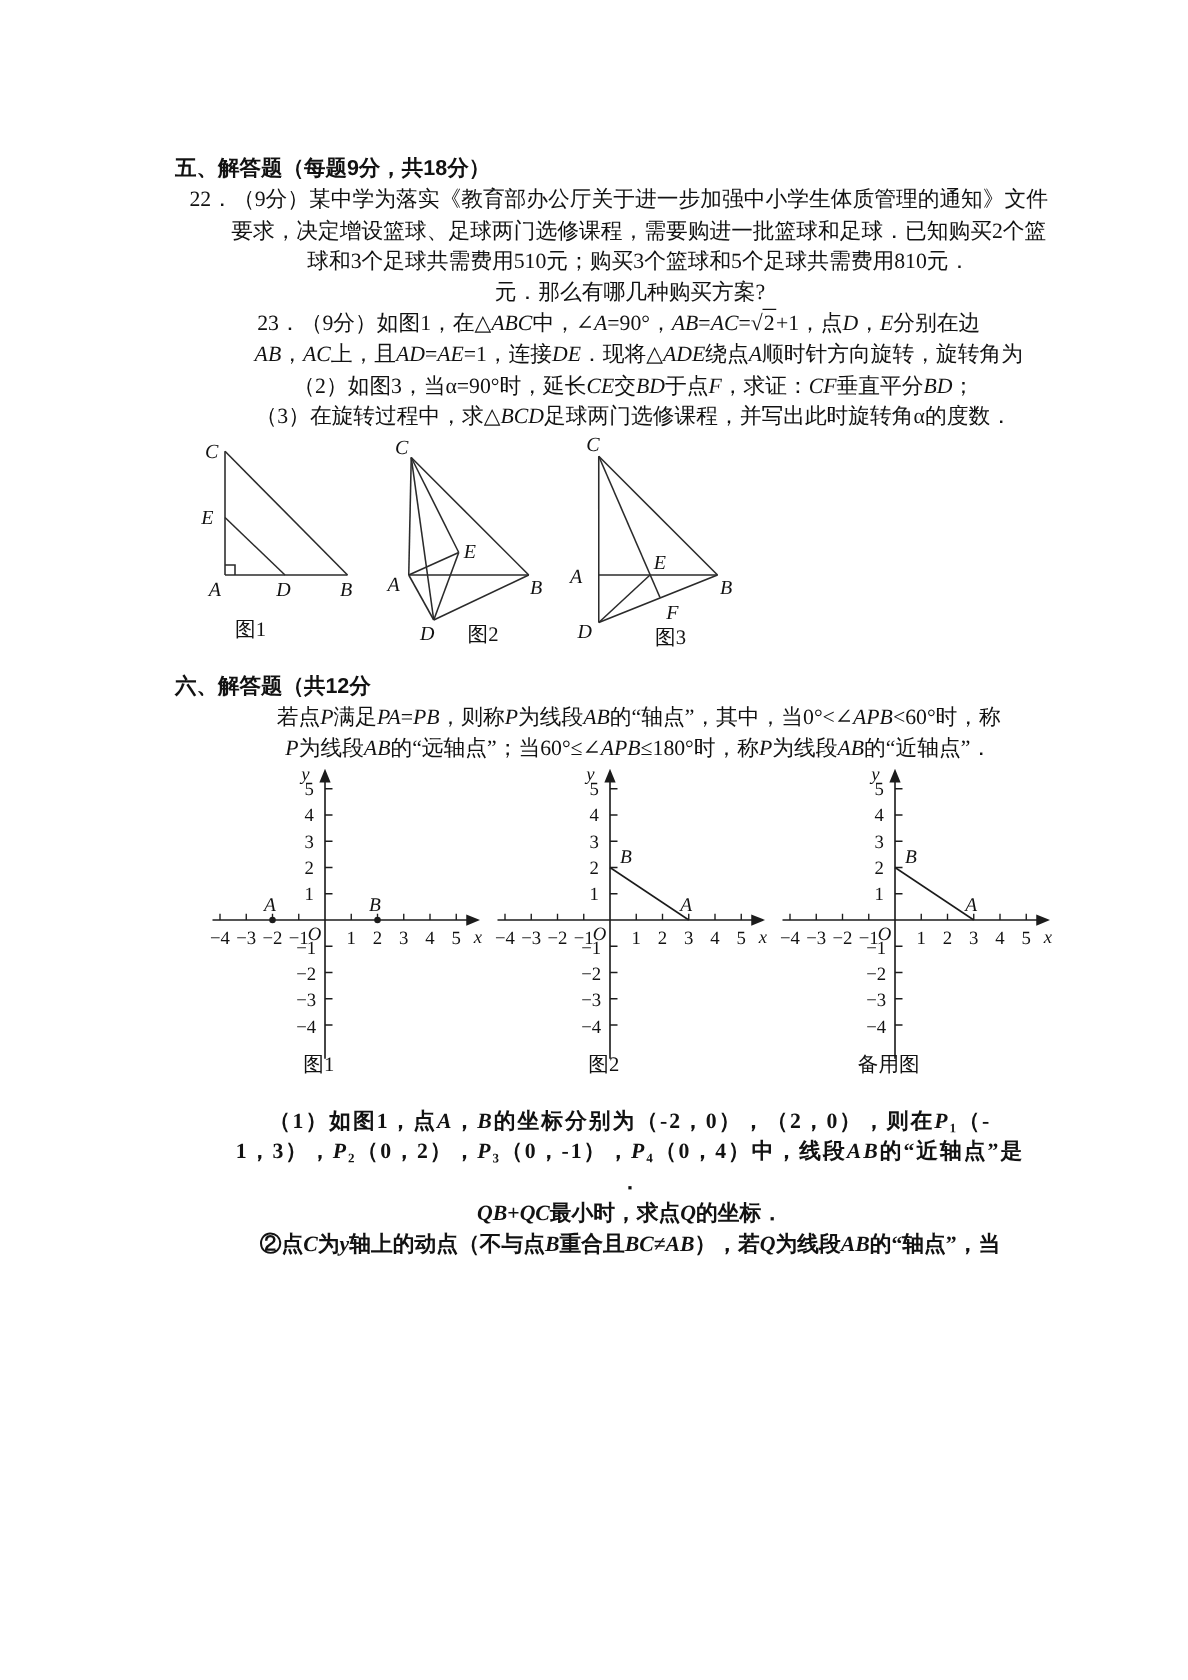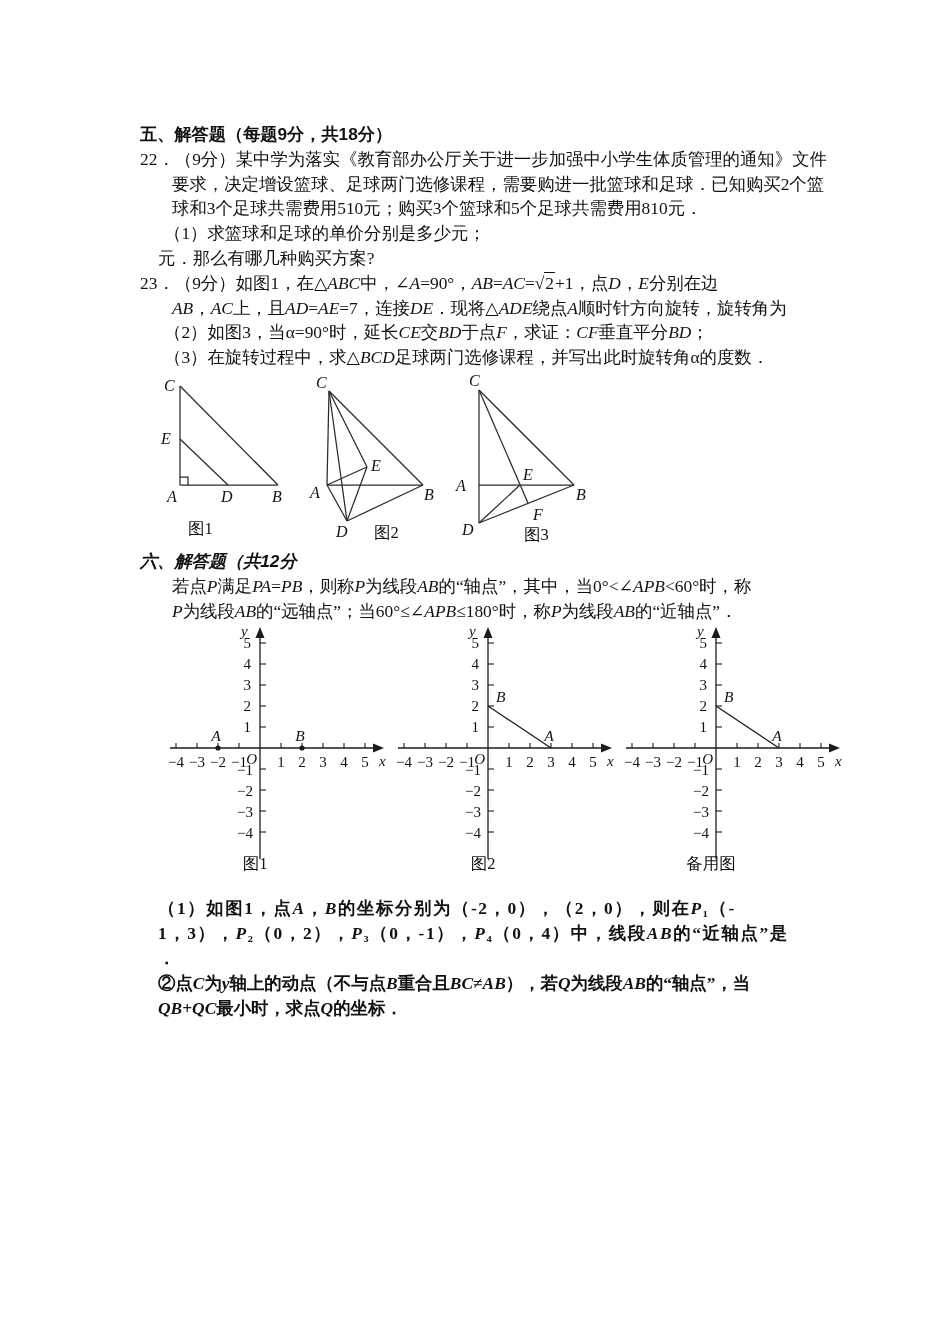--- a/index.html
+++ b/index.html
@@ -1,24 +1,24 @@
 <!DOCTYPE html>
 <html><head>
 <meta charset="utf-8">
 <style>
   html,body{margin:0;padding:0;background:#ffffff;}
   body{width:950px;height:1344px;font-family:"Liberation Serif","DejaVu Serif",serif;color:#121212;}
   .page{box-sizing:border-box;width:950px;height:1197px;padding:122px 100px 0 140px;overflow:hidden;background:#fff;}
-  .ln{font-size:17.4px;line-height:24.8px;white-space:nowrap;}
+  .ln{font-size:17.4px;line-height:24.8px;white-space:nowrap;text-align:center;}
   .l1{margin-left:32px;}
   .l2{margin-left:24px;}
   .l3{margin-left:18px;}
   .jx{letter-spacing:1.6px;}
   .sec{font-family:"Liberation Sans","DejaVu Sans",sans-serif;font-weight:bold;font-size:17.2px;line-height:24.8px;white-space:nowrap;}
-  .sec6{margin-top:2px;font-style:italic;}
+  .sec6{margin-top:14px;}
   .it{font-style:italic;}
   .rad{border-top:1.2px solid #121212;padding:0 1px;}
   .figrow{display:flex;align-items:flex-start;margin-left:8px;height:177px;}
   .plotrow{display:flex;align-items:flex-start;margin-left:20px;height:252px;}
   .parts{margin-top:21px;font-weight:bold;}
   svg{display:block;}
   .geo line, .geo polyline{stroke:#2b2b2b;stroke-width:1.25;fill:none;}
   .geo text{font-family:"Liberation Serif","DejaVu Serif",serif;font-style:italic;font-size:16px;fill:#121212;}
   .geo text.cap, .plot text.cap{font-style:normal;font-size:16.5px;}
   .plot text{font-family:"Liberation Serif","DejaVu Serif",serif;fill:#121212;}
@@ -26,25 +26,24 @@
 </head>
 <body>
 
 <main class="page">
 
   <div class="sec">五、解答题（每题9分，共18分）</div>
 
   <div class="ln">22．（9分）某中学为落实《教育部办公厅关于进一步加强中小学生体质管理的通知》文件</div>
   <div class="ln l1">要求，决定增设篮球、足球两门选修课程，需要购进一批篮球和足球．已知购买2个篮</div>
   <div class="ln l1">球和3个足球共需费用510元；购买3个篮球和5个足球共需费用810元．</div>
-  <div class="ln l2">（1）求篮球和足球的单价分别是多少元；</div>
   <div class="ln l3">元．那么有哪几种购买方案?</div>
 
   <div class="ln"><span>23．（9分）如图1，在△</span><span class="it">ABC</span><span>中，∠</span><span class="it">A</span><span>=90°，</span><span class="it">AB</span><span>=</span><span class="it">AC</span><span>=</span><span>√</span><span class="rad">2</span><span>+1，点</span><span class="it">D</span><span>，</span><span class="it">E</span><span>分别在边</span></div>
-  <div class="ln l1"><span class="it">AB</span><span>，</span><span class="it">AC</span><span>上，且</span><span class="it">AD</span><span>=</span><span class="it">AE</span><span>=7，连接</span><span class="it">DE</span><span>．现将△</span><span class="it">ADE</span><span>绕点</span><span class="it">A</span><span>顺时针方向旋转，旋转角为</span></div>
+  <div class="ln l1"><span class="it">AB</span><span>，</span><span class="it">AC</span><span>上，且</span><span class="it">AD</span><span>=</span><span class="it">AE</span><span>=1，连接</span><span class="it">DE</span><span>．现将△</span><span class="it">ADE</span><span>绕点</span><span class="it">A</span><span>顺时针方向旋转，旋转角为</span></div>
   <div class="ln l2"><span>（2）如图3，当α=90°时，延长</span><span class="it">CE</span><span>交</span><span class="it">BD</span><span>于点</span><span class="it">F</span><span>，求证：</span><span class="it">CF</span><span>垂直平分</span><span class="it">BD</span><span>；</span></div>
   <div class="ln l2"><span>（3）在旋转过程中，求△</span><span class="it">BCD</span><span>足球两门选修课程，并写出此时旋转角α的度数．</span></div>
 
   <div class="figrow">
 
     <svg class="geo" width="138" height="175" viewBox="0 0 138 175">
       <line x1="32" y1="16" x2="32" y2="115"></line>
       <line x1="32" y1="115" x2="130" y2="115"></line>
       <line x1="32" y1="16" x2="130" y2="115"></line>
       <line x1="32" y1="69" x2="80" y2="115"></line>
@@ -245,17 +244,17 @@
         <text x="108" y="79" text-anchor="start" font-size="15.5" font-style="italic">B</text>
         <text x="161" y="118" text-anchor="middle" font-size="15.5" font-style="italic">A</text>
         <text x="95" y="246" text-anchor="middle" class="cap">备用图</text>
       </svg>
   </div>
 
   <div class="parts">
     <div class="ln l3 jx"><span>（1）如图1，点</span><span class="it">A</span><span>，</span><span class="it">B</span><span>的坐标分别为（-2，0），（2，0），则在</span><span class="it">P</span><span>₁（-</span></div>
     <div class="ln l3 jx"><span>1，3），</span><span class="it">P</span><span>₂（0，2），</span><span class="it">P</span><span>₃（0，-1），</span><span class="it">P</span><span>₄（0，4）中，线段</span><span class="it">AB</span><span>的“近轴点”是</span></div>
     <div class="ln l3"><span>．</span></div>
+    <div class="ln l3"><span class="it">QB</span><span>+</span><span class="it">QC</span><span>最小时，求点</span><span class="it">Q</span><span>的坐标．</span></div>
     <div class="ln l3"><span>②点</span><span class="it">C</span><span>为</span><span class="it">y</span><span>轴上的动点（不与点</span><span class="it">B</span><span>重合且</span><span class="it">BC</span><span>≠</span><span class="it">AB</span><span>），若</span><span class="it">Q</span><span>为线段</span><span class="it">AB</span><span>的“轴点”，当</span></div>
-    <div class="ln l3"><span class="it">QB</span><span>+</span><span class="it">QC</span><span>最小时，求点</span><span class="it">Q</span><span>的坐标．</span></div>
   </div>
 
 </main>
 
 </body></html>

